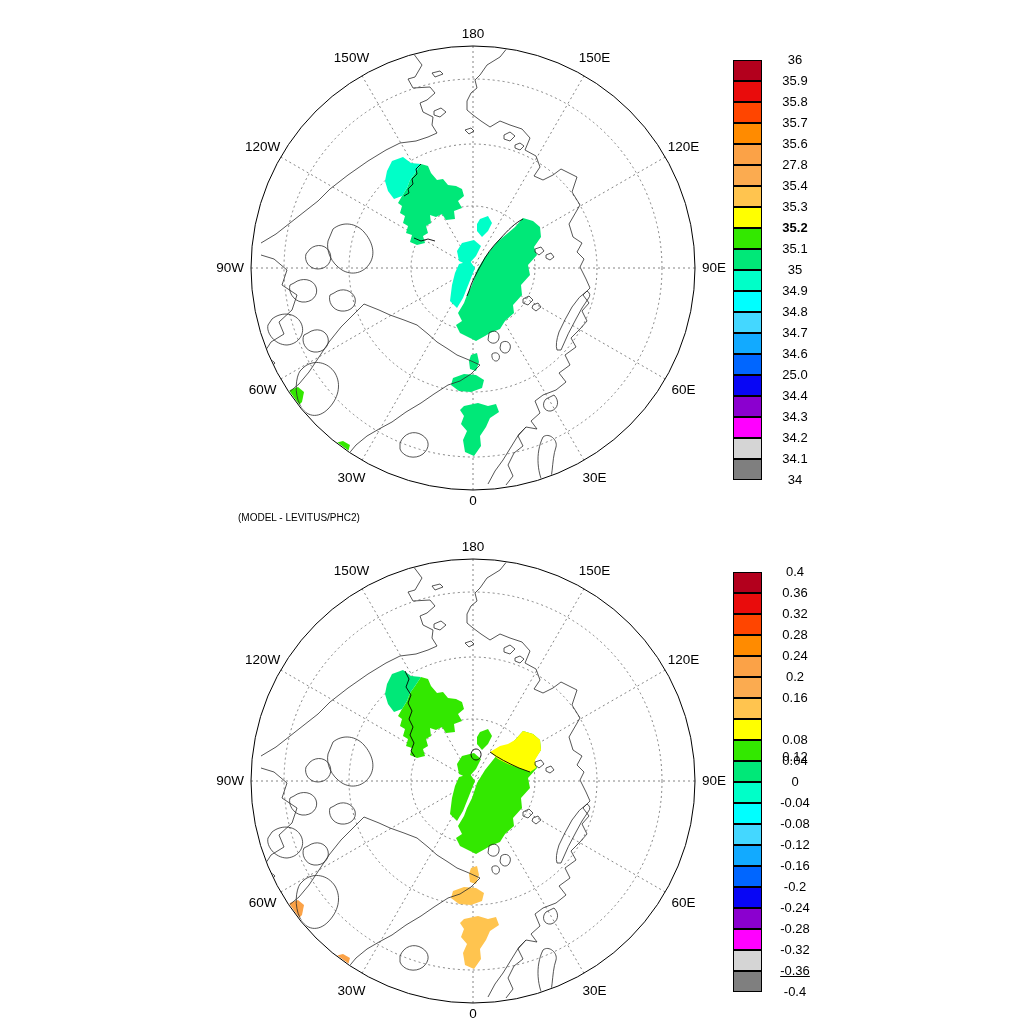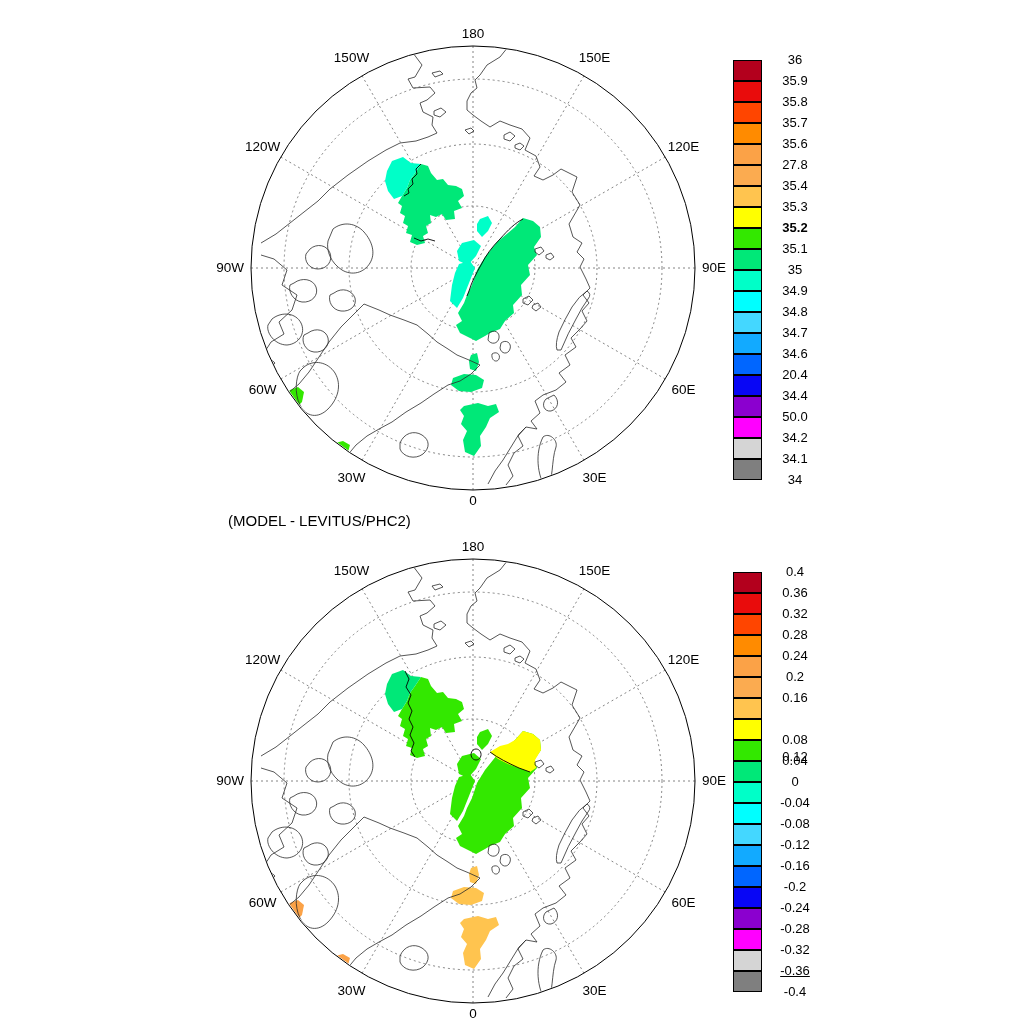--- a/index.html
+++ b/index.html
@@ -1,20 +1,20 @@
 <!DOCTYPE html>
 <html><head>
 <meta charset="utf-8">
 <style>
   html,body{margin:0;padding:0;background:#ffffff;width:1024px;height:1024px;overflow:hidden;}
   .page{position:relative;width:1024px;height:1024px;background:#fff;
         font-family:"Liberation Sans", sans-serif;color:#000;}
   .title{position:absolute;top:6px;left:514px;transform:translateX(-50%);
          font-size:14.5px;white-space:nowrap;}
-  .subtitle{position:absolute;top:512px;left:228px;font-size:15px;white-space:nowrap;}
+  .subtitle{position:absolute;top:512px;left:238px;font-size:10px;white-space:nowrap;}
   svg.map{position:absolute;overflow:visible;}
   #map0{left:193px;top:8px;}
   #map1{left:193px;top:521px;}
   .cb{position:absolute;left:733px;width:96px;}
   #cb0{top:60px;height:420px;}
   #cb1{top:572px;height:420px;}
   .cb-box{position:absolute;left:0;width:29px;height:21px;border:1px solid #000;
           box-sizing:border-box;}
   .cb-lab{position:absolute;left:37px;width:50px;text-align:center;font-size:13px;
           line-height:14px;height:14px;}
@@ -227,25 +227,25 @@
       <span class="cb-lab" style="top: 203px;">35</span>
       <div class="cb-box" style="top: 231px; background: rgb(0, 255, 255);"></div>
       <span class="cb-lab" style="top: 224px;">34.9</span>
       <div class="cb-box" style="top: 252px; background: rgb(68, 215, 255);"></div>
       <span class="cb-lab" style="top: 245px;">34.8</span>
       <div class="cb-box" style="top: 273px; background: rgb(18, 170, 255);"></div>
       <span class="cb-lab" style="top: 266px;">34.7</span>
       <div class="cb-box" style="top: 294px; background: rgb(0, 102, 255);"></div>
       <span class="cb-lab" style="top: 287px;">34.6</span>
       <div class="cb-box" style="top: 315px; background: rgb(8, 6, 245);"></div>
-      <span class="cb-lab" style="top: 308px;">20.4</span>
+      <span class="cb-lab" style="top: 308px;">25.0</span>
       <div class="cb-box" style="top: 336px; background: rgb(139, 0, 207);"></div>
       <span class="cb-lab" style="top: 329px;">34.4</span>
       <div class="cb-box" style="top: 357px; background: rgb(255, 0, 255);"></div>
-      <span class="cb-lab" style="top: 350px;">50.0</span>
+      <span class="cb-lab" style="top: 350px;">34.3</span>
       <div class="cb-box" style="top: 378px; background: rgb(213, 213, 213);"></div>
       <span class="cb-lab" style="top: 371px;">34.2</span>
       <div class="cb-box" style="top: 399px; background: rgb(127, 127, 127);"></div>
       <span class="cb-lab" style="top: 392px;">34.1</span>
       <span class="cb-lab" style="top: 413px;">34</span>
     </div>
   <div id="cb1" class="cb">
       <div class="cb-box" style="top: 0px; background: rgb(179, 0, 29);"></div>
       <span class="cb-lab" style="top: -7px;">0.4</span>
       <div class="cb-box" style="top: 21px; background: rgb(233, 12, 12);"></div>

